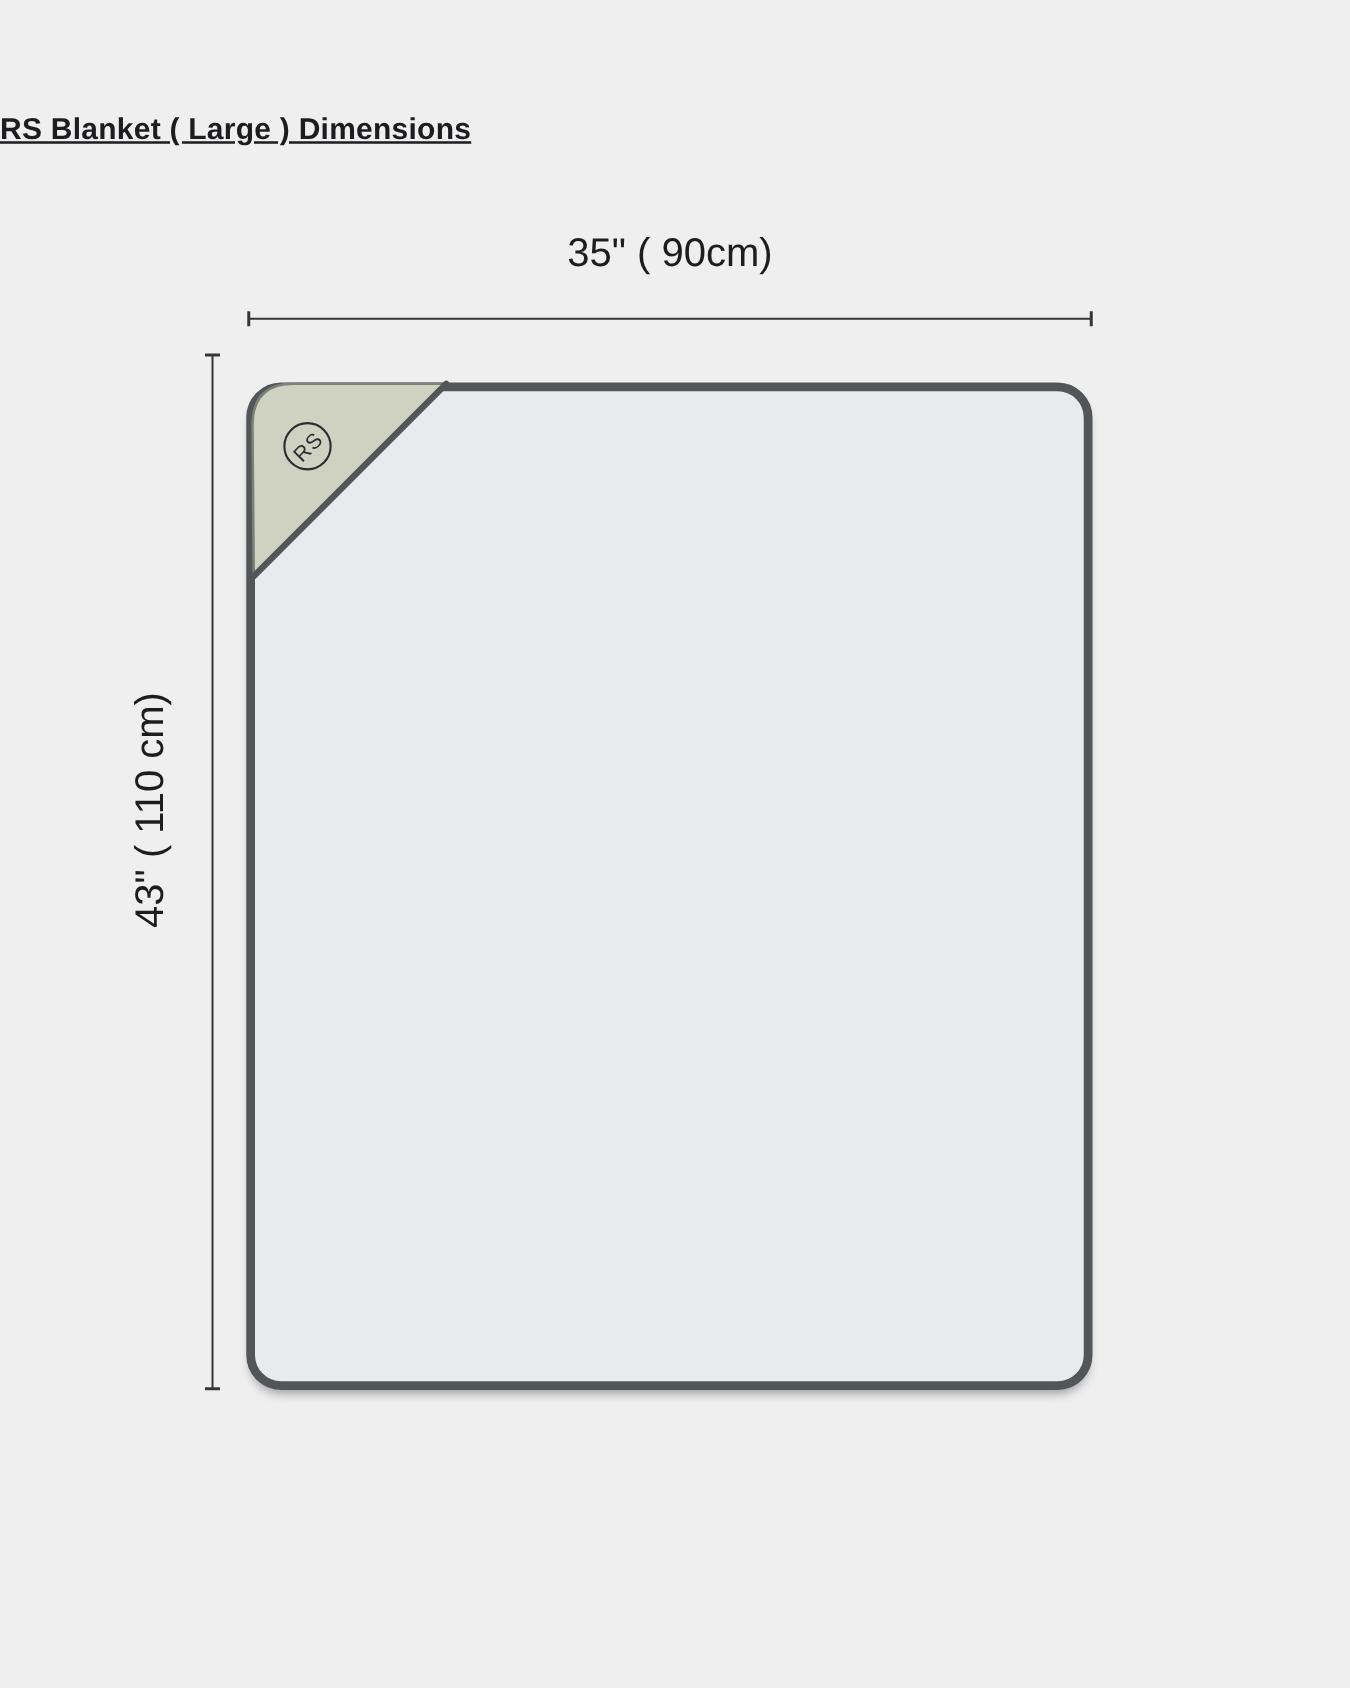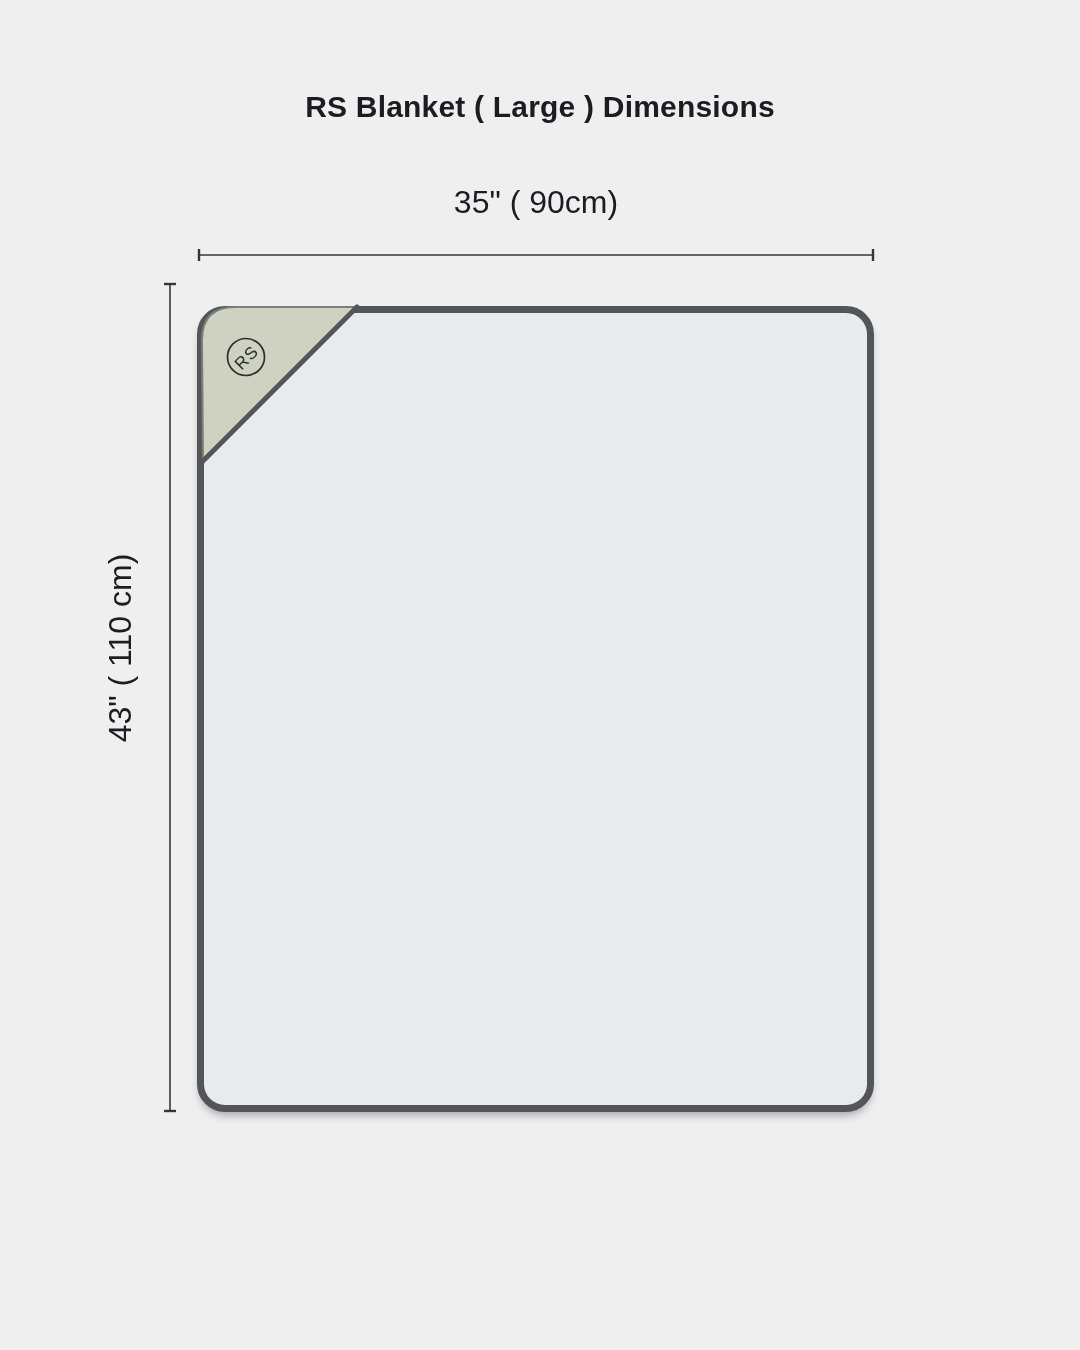--- a/index.html
+++ b/index.html
@@ -18,25 +18,25 @@
     background:var(--background,#efeff0);
     position:relative;
     overflow:hidden;
   }
   .stage{
     position:absolute;left:0;top:0;width:1080px;height:1350px;
   }
   .title{
     position:absolute;
     left:0;right:0;top:90px;
-    text-align:center;
-    font-size:30px;
+    font-size:24px;
     font-weight:700;
     letter-spacing:.2px;
     color:var(--text,#1d1d1f);
+    text-decoration:underline;
   }
   .width-label{
     position:absolute;
     left:198px;width:676px;top:184px;
     text-align:center;
     font-size:32px;
     font-weight:400;
     color:var(--text,#1d1d1f);
   }
   .height-label{

